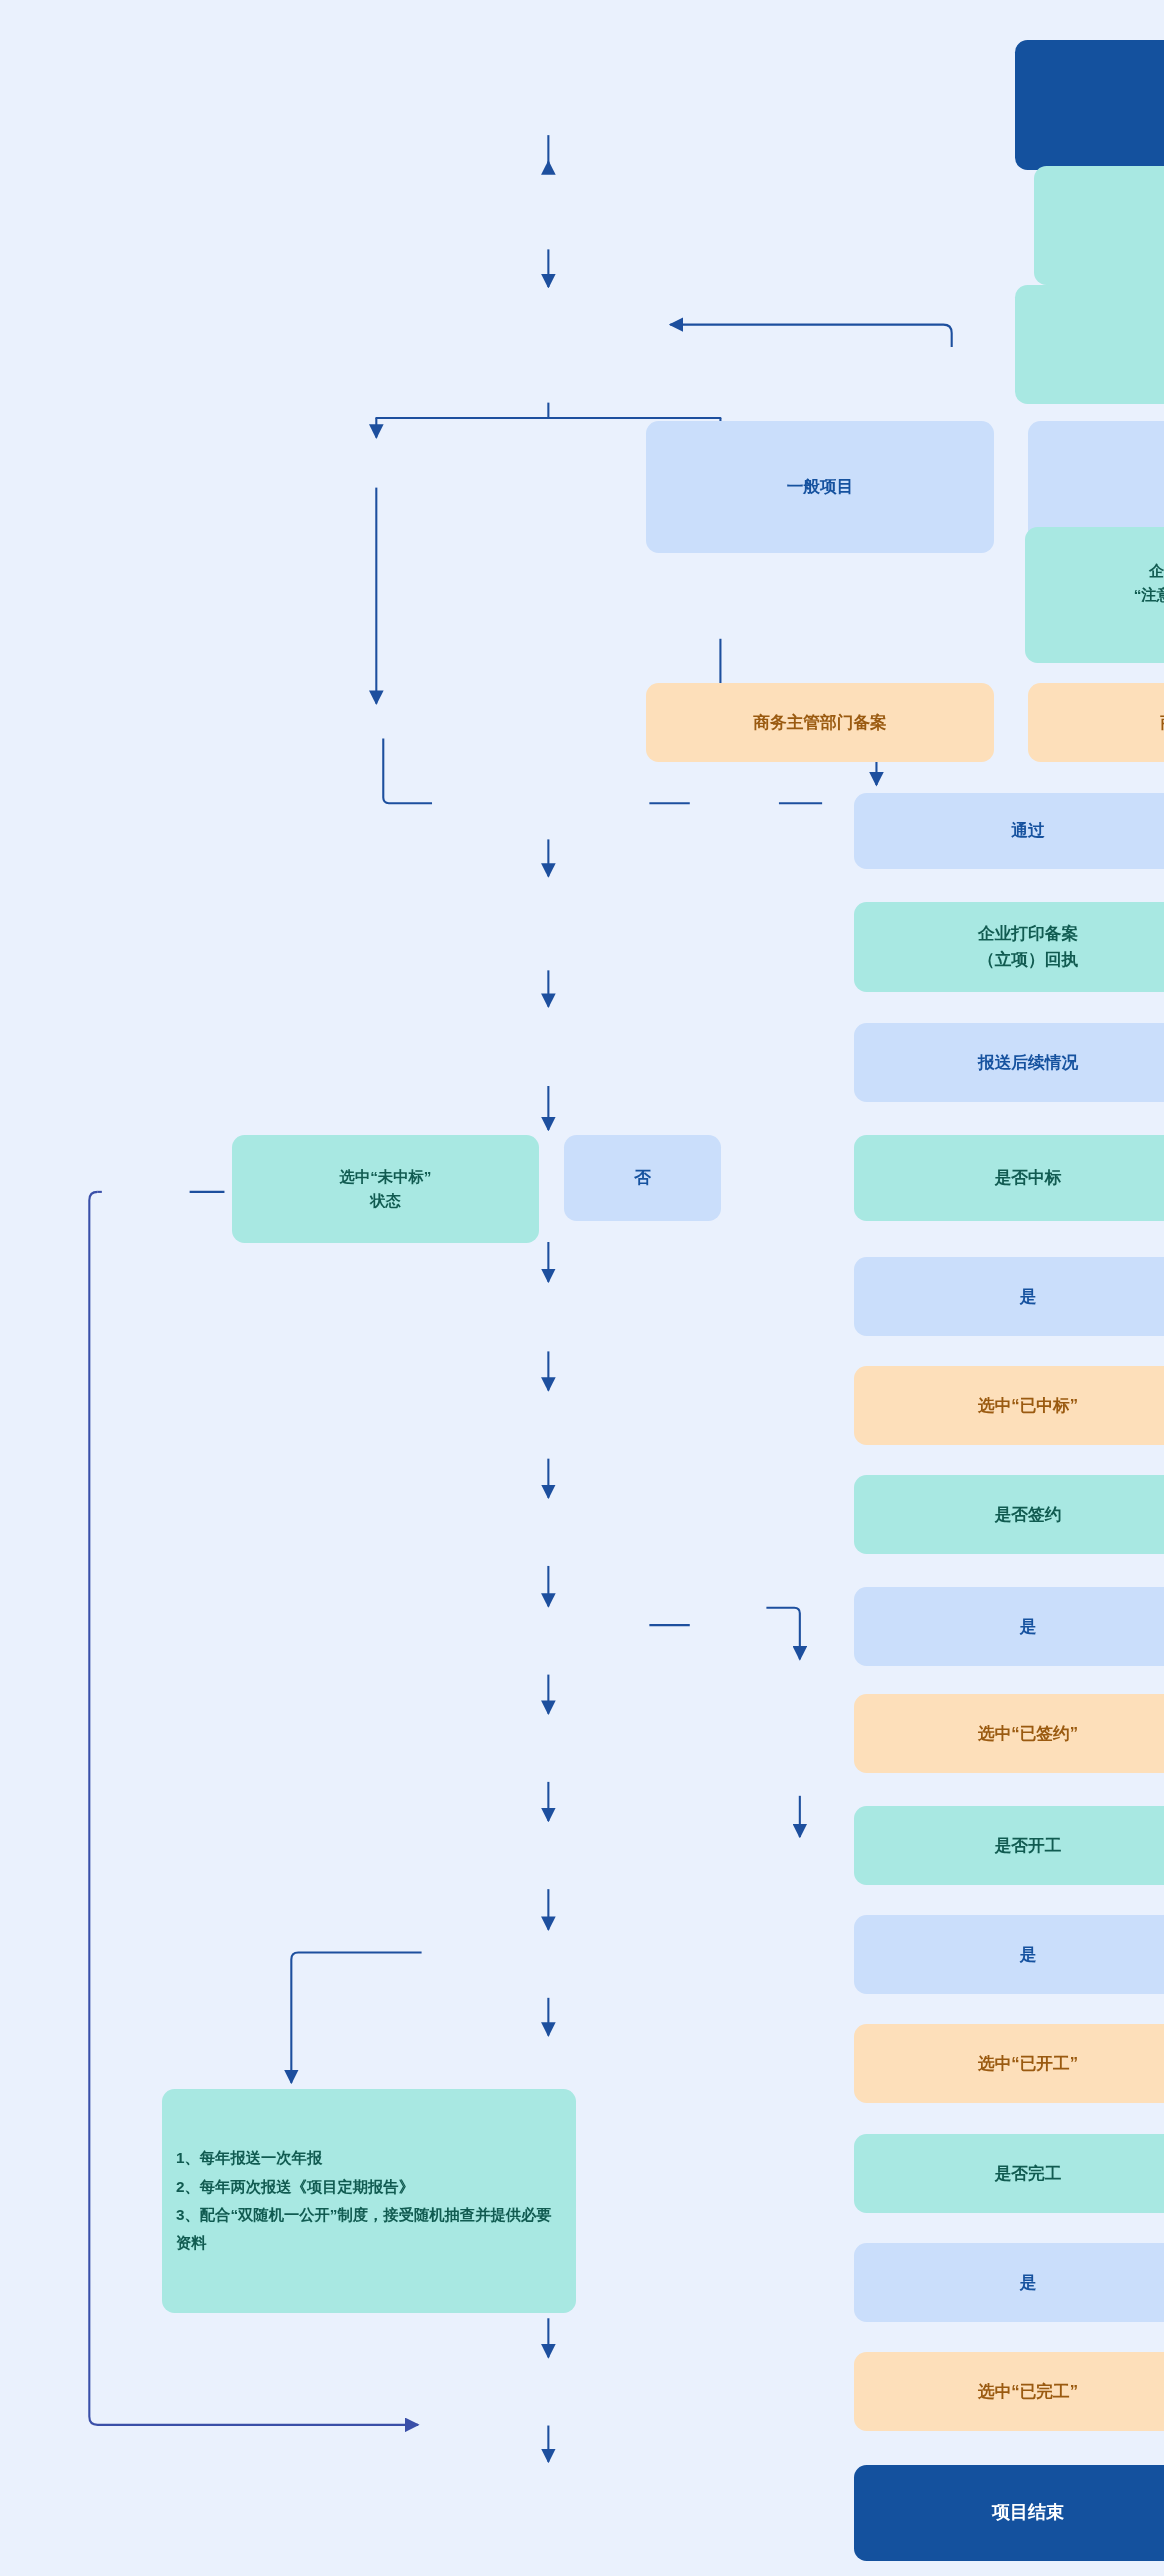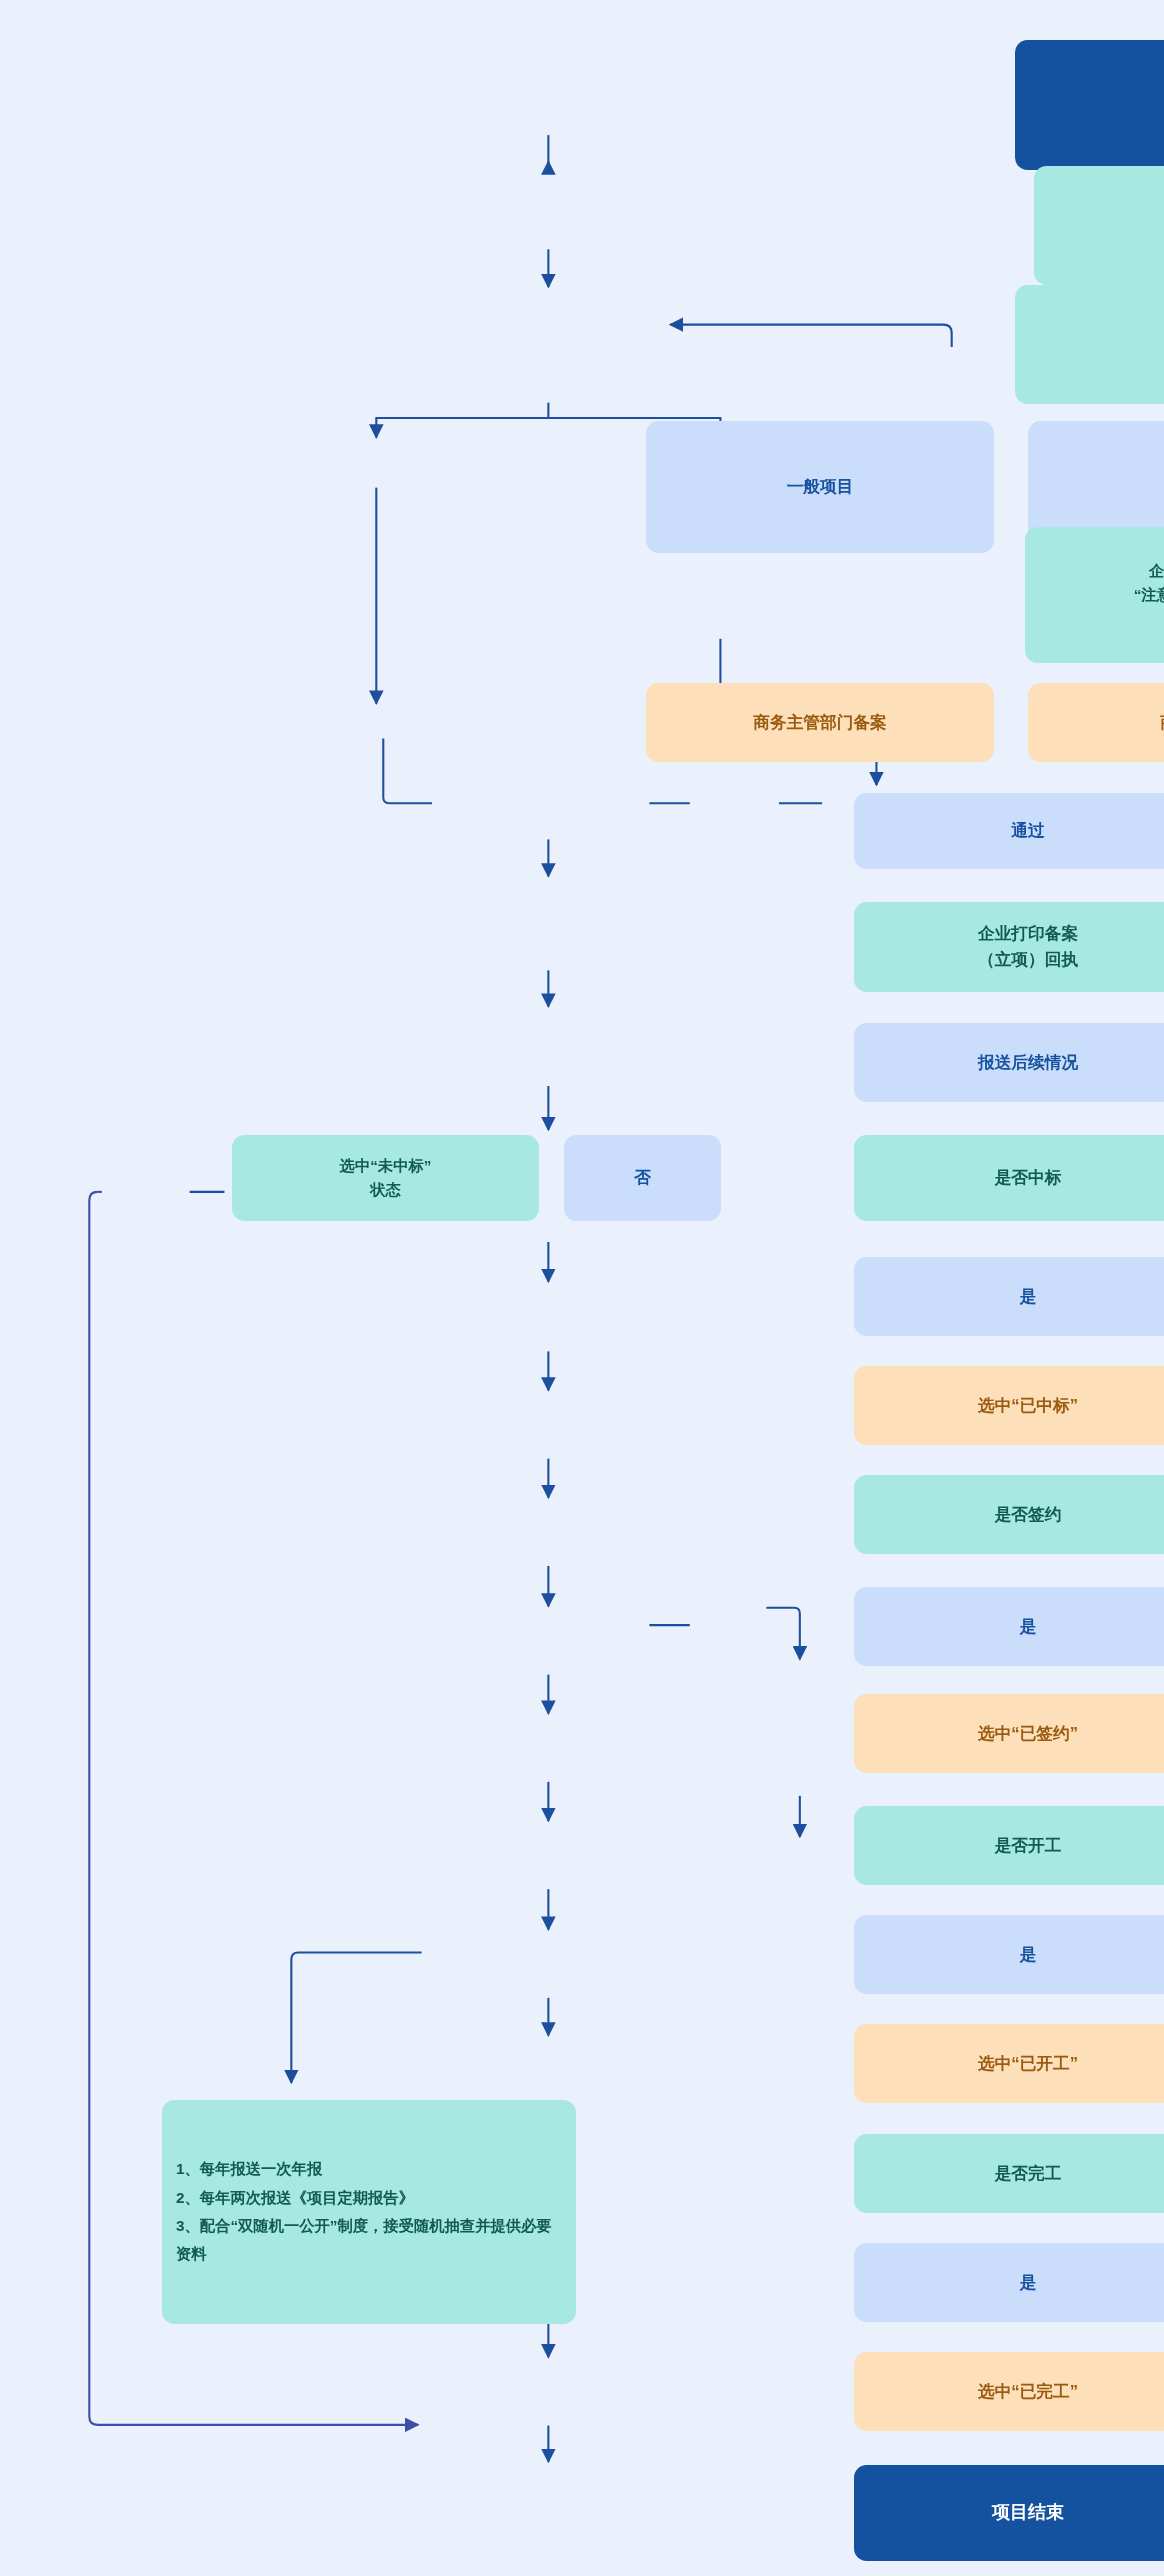--- a/index.html
+++ b/index.html
@@ -33,21 +33,21 @@
     padding:4.2px 7px;
     z-index:2;
     white-space:pre-line;
   }
   .n-dark   { background:#14519E; color:#FFFFFF; }
   .n-green  { background:#A8E8E2; color:#115B51; }
   .n-blue   { background:#CADEFB; color:#16529F; }
   .n-orange { background:#FDDFBA; color:#9A5A10; }
   .n-note   { background:#A8E8E2; color:#115B51;
               justify-content:flex-start; text-align:left;
-              padding:20px 14px; line-height:1.85;margin-top:11px; }
+              padding:20px 14px; line-height:1.85; }
   .fs-28 { font-size:19.5px; }
   .fs-26 { font-size:18px; }
   .fs-24 { font-size:16.7px; }
   .fs-22 { font-size:15.3px; }
 </style>
 </head>
 <body>
 
 <div id="chart">
 
@@ -147,21 +147,21 @@
       <div class="node n-blue fs-24" style="left: 1028px; top: 421px; width: 348px; height: 123px;">特定项目</div>
       <div class="node n-green fs-22" style="left: 1025px; top: 527px; width: 355px; height: 136px;">企业根据应用内
 “注意事项”提示准备
 相关材料</div>
       <div class="node n-orange fs-24" style="left: 646px; top: 683px; width: 348px; height: 79px;">商务主管部门备案</div>
       <div class="node n-orange fs-24" style="left: 1028px; top: 683px; width: 348px; height: 79px;">商务部立项</div>
       <div class="node n-blue fs-24" style="left: 854px; top: 793px; width: 348px; height: 76px;">通过</div>
       <div class="node n-green fs-24" style="left: 854px; top: 902px; width: 348px; height: 90px;">企业打印备案
 （立项）回执</div>
       <div class="node n-blue fs-24" style="left: 854px; top: 1023px; width: 348px; height: 79px;">报送后续情况</div>
-      <div class="node n-green fs-22" style="left: 232px; top: 1135px; width: 307px; height: 86px;">选中“未中标”
+      <div class="node n-green fs-22" style="left: 232px; top: 1135px; width: 307px; height: 108px;">选中“未中标”
 状态</div>
       <div class="node n-blue fs-24" style="left: 564px; top: 1135px; width: 157px; height: 86px;">否</div>
       <div class="node n-green fs-24" style="left: 854px; top: 1135px; width: 348px; height: 86px;">是否中标</div>
       <div class="node n-blue fs-24" style="left: 854px; top: 1257px; width: 348px; height: 79px;">是</div>
       <div class="node n-orange fs-24" style="left: 854px; top: 1366px; width: 348px; height: 79px;">选中“已中标”</div>
       <div class="node n-green fs-24" style="left: 854px; top: 1475px; width: 348px; height: 79px;">是否签约</div>
       <div class="node n-blue fs-24" style="left: 854px; top: 1587px; width: 348px; height: 79px;">是</div>
       <div class="node n-orange fs-24" style="left: 854px; top: 1694px; width: 348px; height: 79px;">选中“已签约”</div>
       <div class="node n-green fs-24" style="left: 854px; top: 1806px; width: 348px; height: 79px;">是否开工</div>
       <div class="node n-blue fs-24" style="left: 854px; top: 1915px; width: 348px; height: 79px;">是</div>

